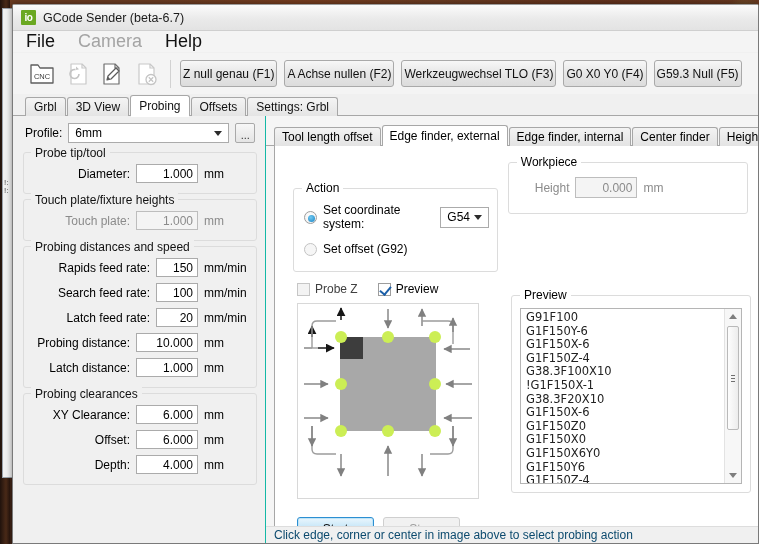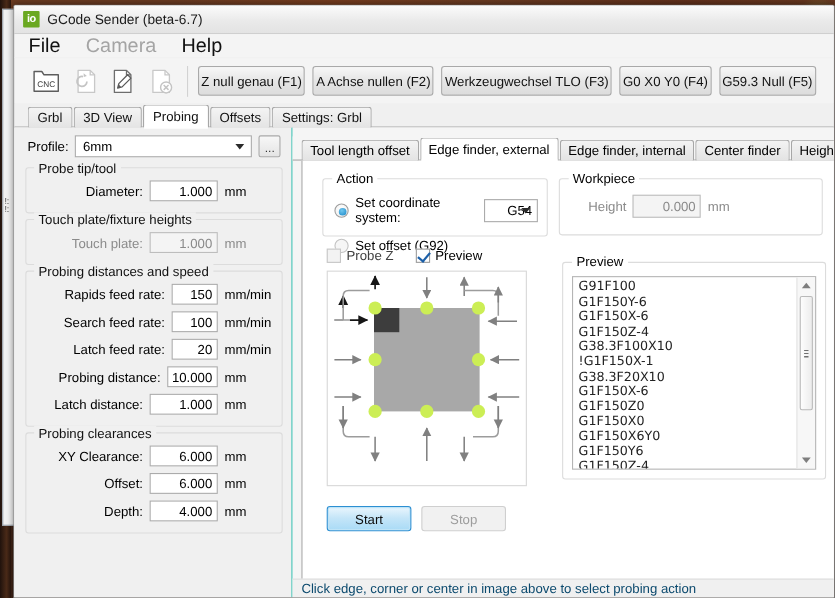--- a/index.html
+++ b/index.html
@@ -270,21 +270,21 @@
           <div class="fval" style="width:42px">100</div>
           <div class="funit">mm/min</div>
         </div>
         <div class="frow">
           <div class="flabel">Latch feed rate:</div>
           <div class="fval" style="width:42px">20</div>
           <div class="funit">mm/min</div>
         </div>
         <div class="frow">
           <div class="flabel">Probing distance:</div>
-          <div class="fval" style="width:46px">10.000</div>
+          <div class="fval" style="width:62px">10.000</div>
           <div class="funit">mm</div>
         </div>
         <div class="frow">
           <div class="flabel">Latch distance:</div>
           <div class="fval" style="width:62px">1.000</div>
           <div class="funit">mm</div>
         </div>
       </div>
 
       <div class="group">
@@ -312,26 +312,26 @@
         <div class="stab">Tool length offset</div>
         <div class="stab active">Edge finder, external</div>
         <div class="stab">Edge finder, internal</div>
         <div class="stab">Center finder</div>
         <div class="stab">Height ma</div>
       </div>
 
       <div id="subpanel">
 
         <div style="display:flex; gap:10px; padding:16px 10px 0 18px;">
-          <div class="gbox" style="width:213px; height:53px;">
+          <div class="gbox" style="width:213px; height:84px;margin-top:26px;">
             <div class="gtitle">Action</div>
             <div class="radio-row">
               <div class="radio on"></div>
               <div style="font-size:12px">Set coordinate system:</div>
-              <div class="combo" style="width:52px; height:21px;justify-content:flex-end;">
+              <div class="combo" style="width:52px; height:21px;">
                 <span>G54</span>
                 <span class="arrow"></span>
               </div>
             </div>
             <div class="radio-row" style="margin-bottom:0">
               <div class="radio off"></div>
               <div style="font-size:12px">Set offset (G92)</div>
             </div>
           </div>
 

